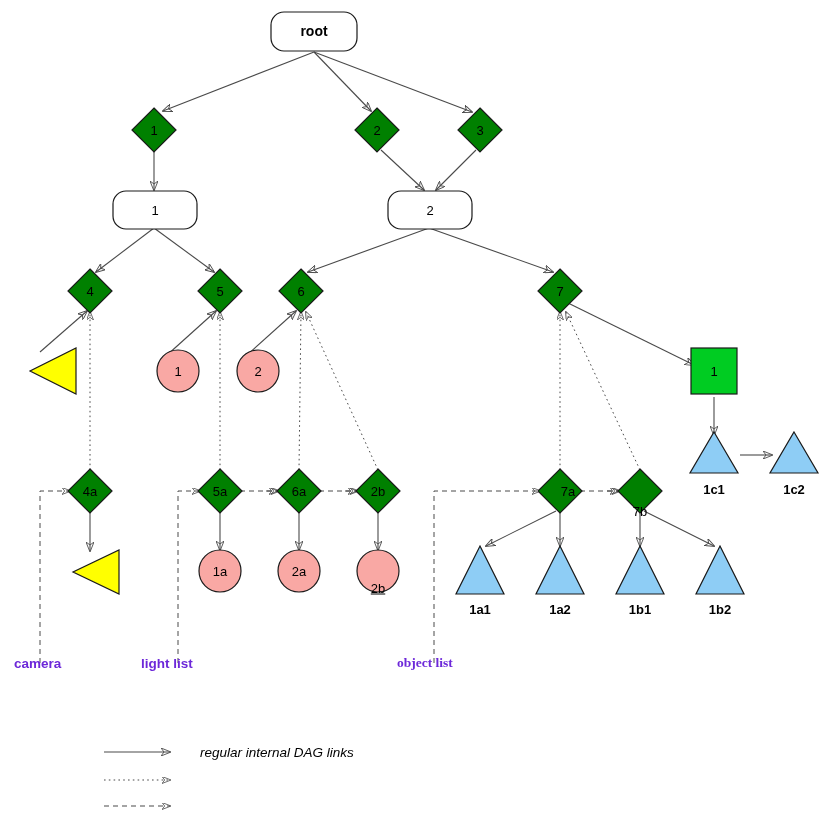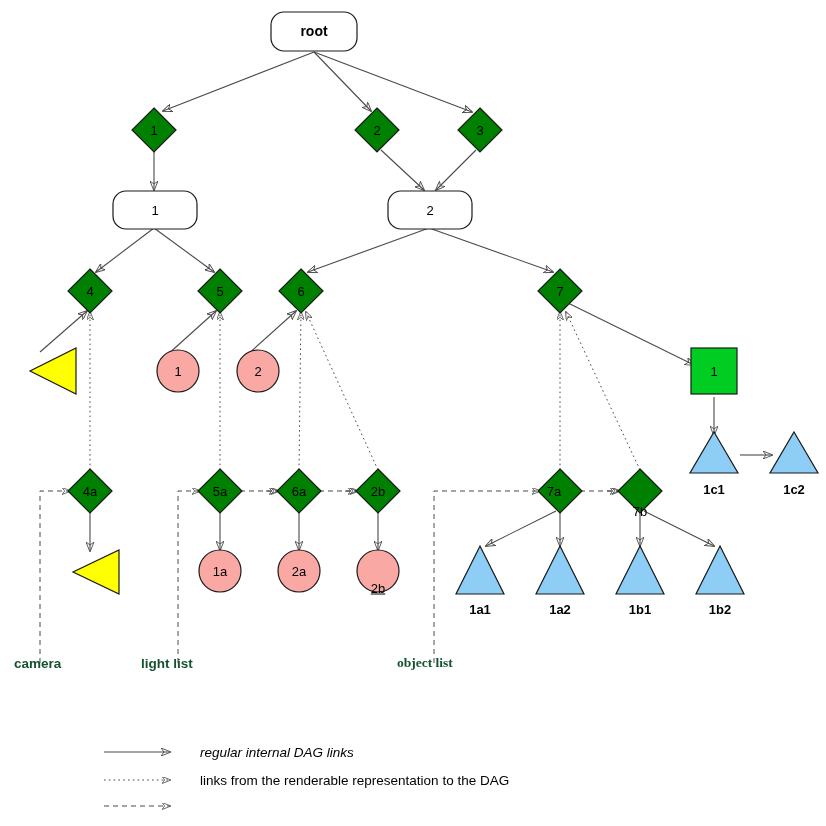--- a/index.html
+++ b/index.html
@@ -25,21 +25,21 @@
     text-align:center;
     white-space:nowrap;
     transform:translate(-50%,-50%);
     font-weight:bold;
   }
   .list-label{
     position:absolute;
     font-family:"Liberation Sans", sans-serif;
     font-size:13.5px;
     font-weight:bold;
-    color:#14532d;
+    color:#6d28d9;
     white-space:nowrap;
     transform:translate(0,-50%);
   }
   .legend-label{
     position:absolute;
     font-family:"Liberation Sans", sans-serif;
     font-size:13.5px;
     color:#000;
     white-space:nowrap;
     transform:translate(0,-50%);
@@ -190,32 +190,31 @@
   <div class="node-label" style="left:258px;top:371px;">2</div>
   <div class="node-label" style="left:714px;top:371px;">1</div>
 
   <div class="cap-label" style="left:714px;top:489px;">1c1</div>
   <div class="cap-label" style="left:794px;top:489px;">1c2</div>
 
   <div class="node-label" style="left:90px;top:491px;text-align:right;">4a</div>
   <div class="node-label" style="left:220px;top:491px;">5a</div>
   <div class="node-label" style="left:299px;top:491px;">6a</div>
   <div class="node-label" style="left:378px;top:491px;">2b</div>
-  <div class="node-label" style="left:554px;top:491px;">7a</div>
+  <div class="node-label" style="left:568px;top:491px;">7a</div>
   <div class="node-label" style="left:640px;top:491px;margin-top:20px;">7b</div>
 
   <div class="node-label" style="left:220px;top:571px;">1a</div>
   <div class="node-label" style="left:299px;top:571px;">2a</div>
   <div class="node-label" style="left:378px;top:588px;text-decoration:underline;">2b</div>
 
   <div class="cap-label" style="left:480px;top:609px;">1a1</div>
   <div class="cap-label" style="left:560px;top:609px;">1a2</div>
   <div class="cap-label" style="left:640px;top:609px;">1b1</div>
   <div class="cap-label" style="left:720px;top:609px;">1b2</div>
 
   <div class="list-label" style="left:14px;top:663px;">camera</div>
   <div class="list-label" style="left:141px;top:663px;">light list</div>
   <div class="list-label" style="left:397px;top:663px;font-family:Liberation Serif, serif;">object list</div>
 
   <div class="legend-label" style="left:200px;top:752px;font-style:italic;">regular internal DAG links</div>
-  <div class="legend-label" style="left:200px;top:780px;">links from the renderable representation to the DAG</div>
 
 </div>
 
 </body></html>

